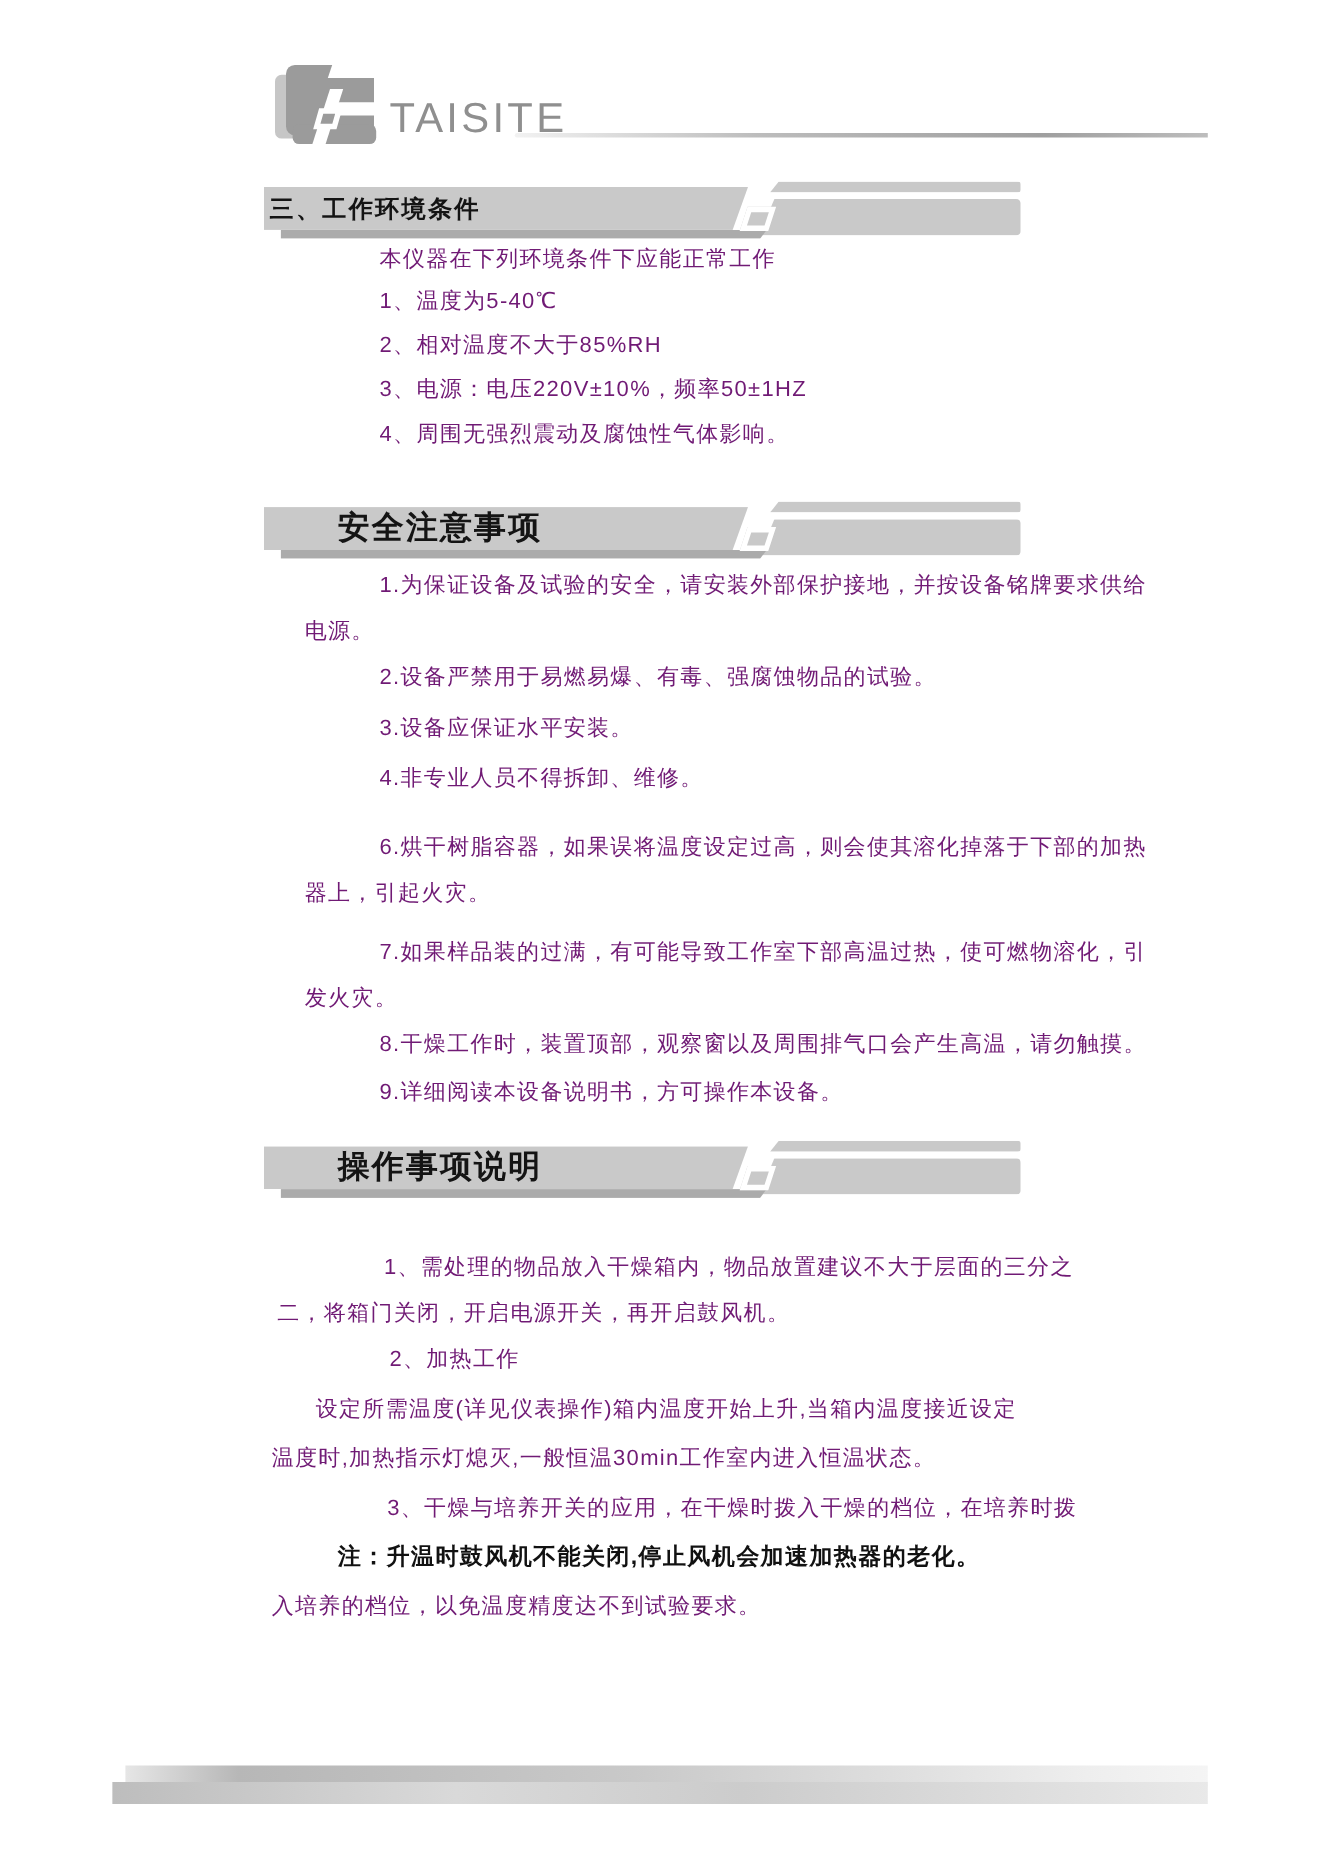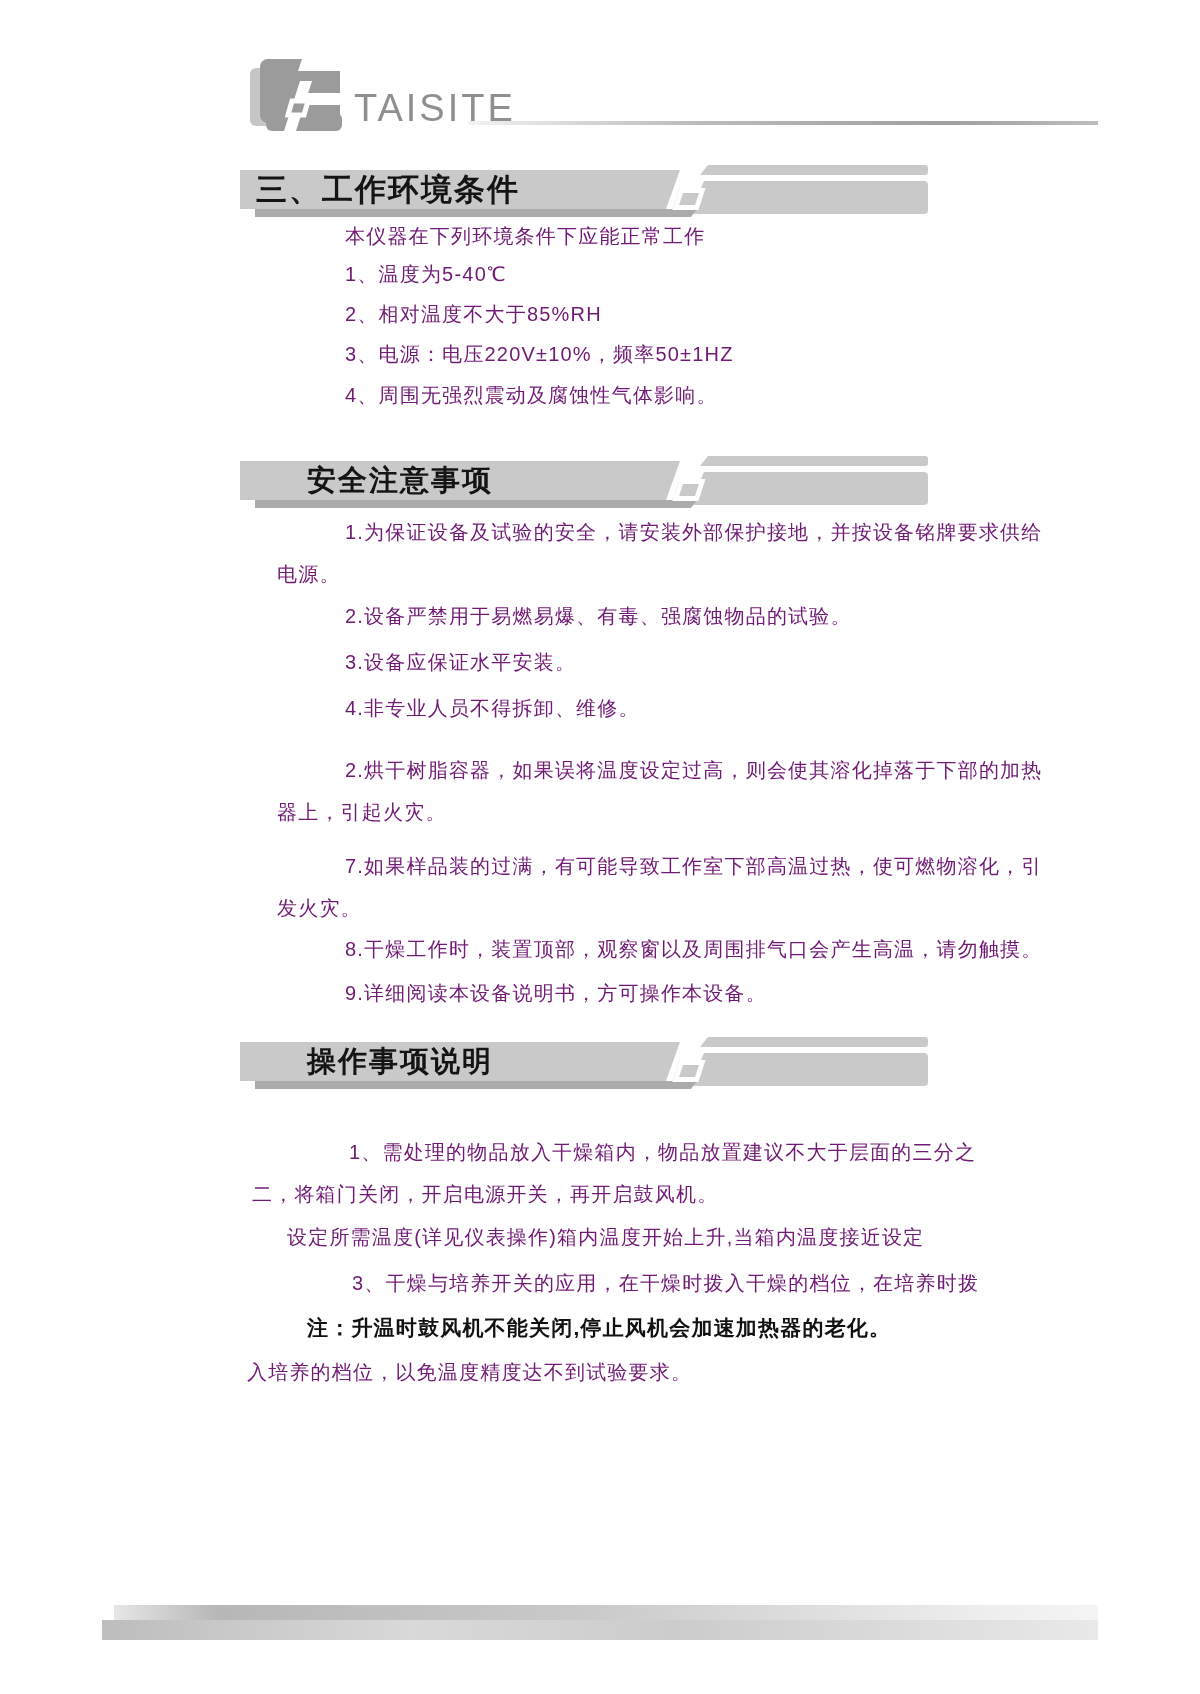--- a/index.html
+++ b/index.html
@@ -51,21 +51,21 @@
     clip-path:polygon(0 0,100% 0,calc(100% - 6px) 100%,0 100%);
   }
   .bn-square {
     position:absolute; left:436px; top:23px; width:26px; height:22px;
     background:#c9c9c9; border:5px solid #ffffff;
     transform:skewX(-18deg);
   }
   .bn-title {
     position:absolute; left:0; top:5px; height:39px; line-height:39px;
     font-weight:bold; color:#141414; letter-spacing:2px;
-    font-size:31px; padding-left:16px; white-space:nowrap;
+    font-size:22px; padding-left:5px; white-space:nowrap;
   }
   .bn-title.indented { font-size:29px; padding-left:67px; }
 
   
   .content { position:relative; padding:0 100px 0 175px; }
   .line {
     font-size:20px; letter-spacing:1.2px; white-space:nowrap;
     color:#701a75;
   }
   .l36{height:36px;line-height:36px} .l38{height:38px;line-height:38px}
@@ -143,41 +143,43 @@
     <div class="bn-square"></div>
     <div class="bn-title indented">安全注意事项</div>
   </div>
 
   <div class="content">
     <div class="line l46 i68">1.为保证设备及试验的安全，请安装外部保护接地，并按设备铭牌要求供给</div>
     <div class="line l38 i0">电源。</div>
     <div class="line l46 i68">2.设备严禁用于易燃易爆、有毒、强腐蚀物品的试验。</div>
     <div class="line l46 i68">3.设备应保证水平安装。</div>
     <div class="line l46 i68">4.非专业人员不得拆卸、维修。</div>
-    <div class="line l46 i68 mt16">2.烘干树脂容器，如果误将温度设定过高，则会使其溶化掉落于下部的加热</div>
+    <div class="line l46 i68 mt16">6.烘干树脂容器，如果误将温度设定过高，则会使其溶化掉落于下部的加热</div>
     <div class="line l38 i0">器上，引起火灾。</div>
     <div class="line l46 i68 mt12">7.如果样品装的过满，有可能导致工作室下部高温过热，使可燃物溶化，引</div>
     <div class="line l38 i0">发火灾。</div>
     <div class="line l44 i68">8.干燥工作时，装置顶部，观察窗以及周围排气口会产生高温，请勿触摸。</div>
     <div class="line l44 i68">9.详细阅读本设备说明书，方可操作本设备。</div>
   </div>
 
   <div class="banner sp-banner3">
     <div class="bn-top"></div>
     <div class="bn-main"></div>
     <div class="bn-shadow"></div>
     <div class="bn-left"></div>
     <div class="bn-square"></div>
     <div class="bn-title indented">操作事项说明</div>
   </div>
 
   <div class="content">
     <div class="line l44 i72 mt40">1、需处理的物品放入干燥箱内，物品放置建议不大于层面的三分之</div>
     <div class="line l40 im25">二，将箱门关闭，开启电源开关，再开启鼓风机。</div>
+    <div class="line l44 i77">2、加热工作</div>
     <div class="line l46 i10">设定所需温度(详见仪表操作)箱内温度开始上升,当箱内温度接近设定</div>
+    <div class="line l44 im30">温度时,加热指示灯熄灭,一般恒温30min工作室内进入恒温状态。</div>
     <div class="line l46 i75">3、干燥与培养开关的应用，在干燥时拨入干燥的档位，在培养时拨</div>
     <div class="line l44 i30 note">注：升温时鼓风机不能关闭,停止风机会加速加热器的老化。</div>
     <div class="line l44 im30">入培养的档位，以免温度精度达不到试验要求。</div>
   </div>
 
   <div class="footer-bar1"></div>
   <div class="footer-bar2"></div>
   <svg class="footer-logo" width="112" height="100" viewBox="0 0 100 78" aria-hidden="true">
     <rect x="0" y="11" width="26" height="58" rx="6" fill="#ededed"></rect>
     <rect x="10" y="2" width="80" height="64" rx="8" fill="#e6e6e6"></rect>

